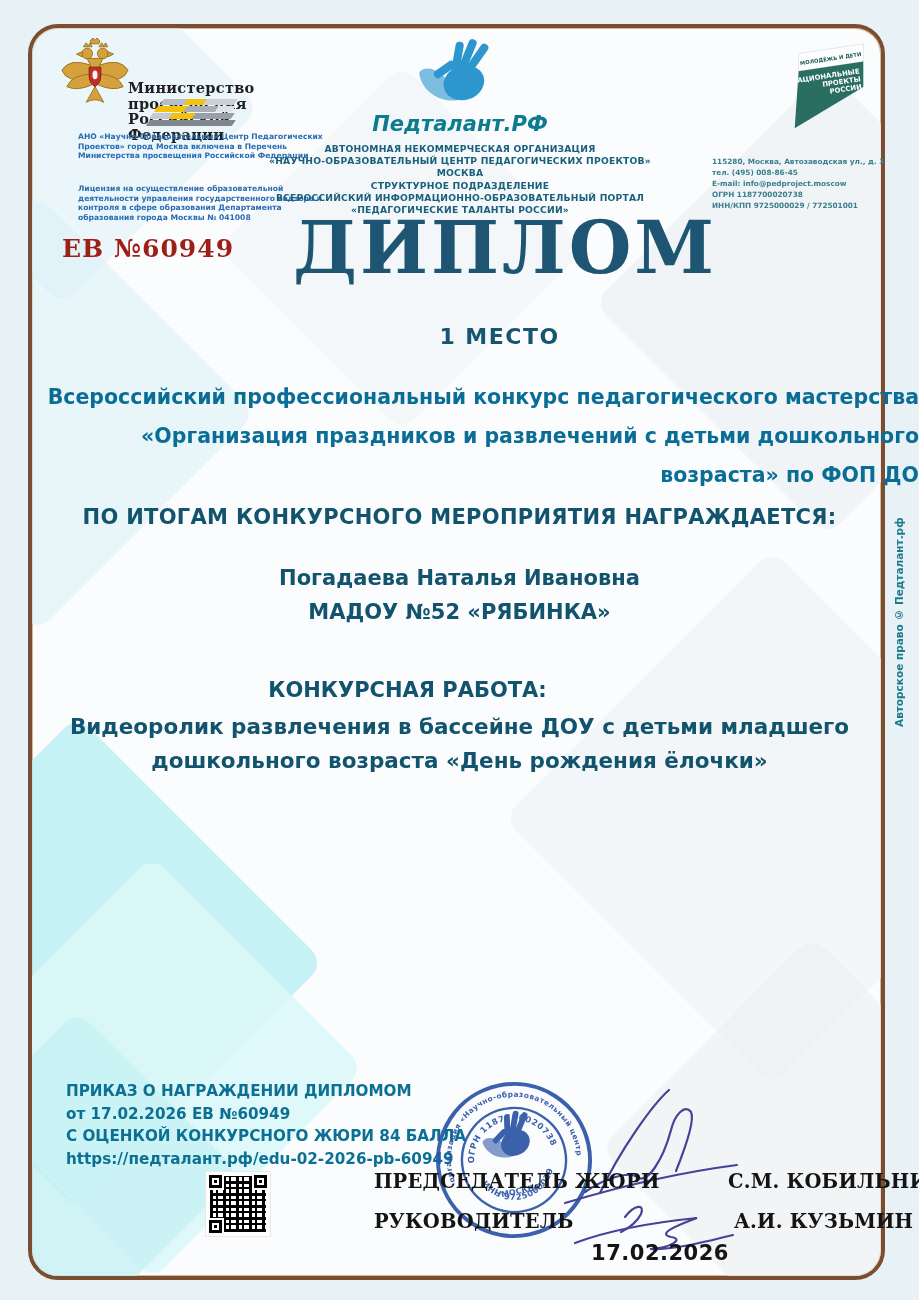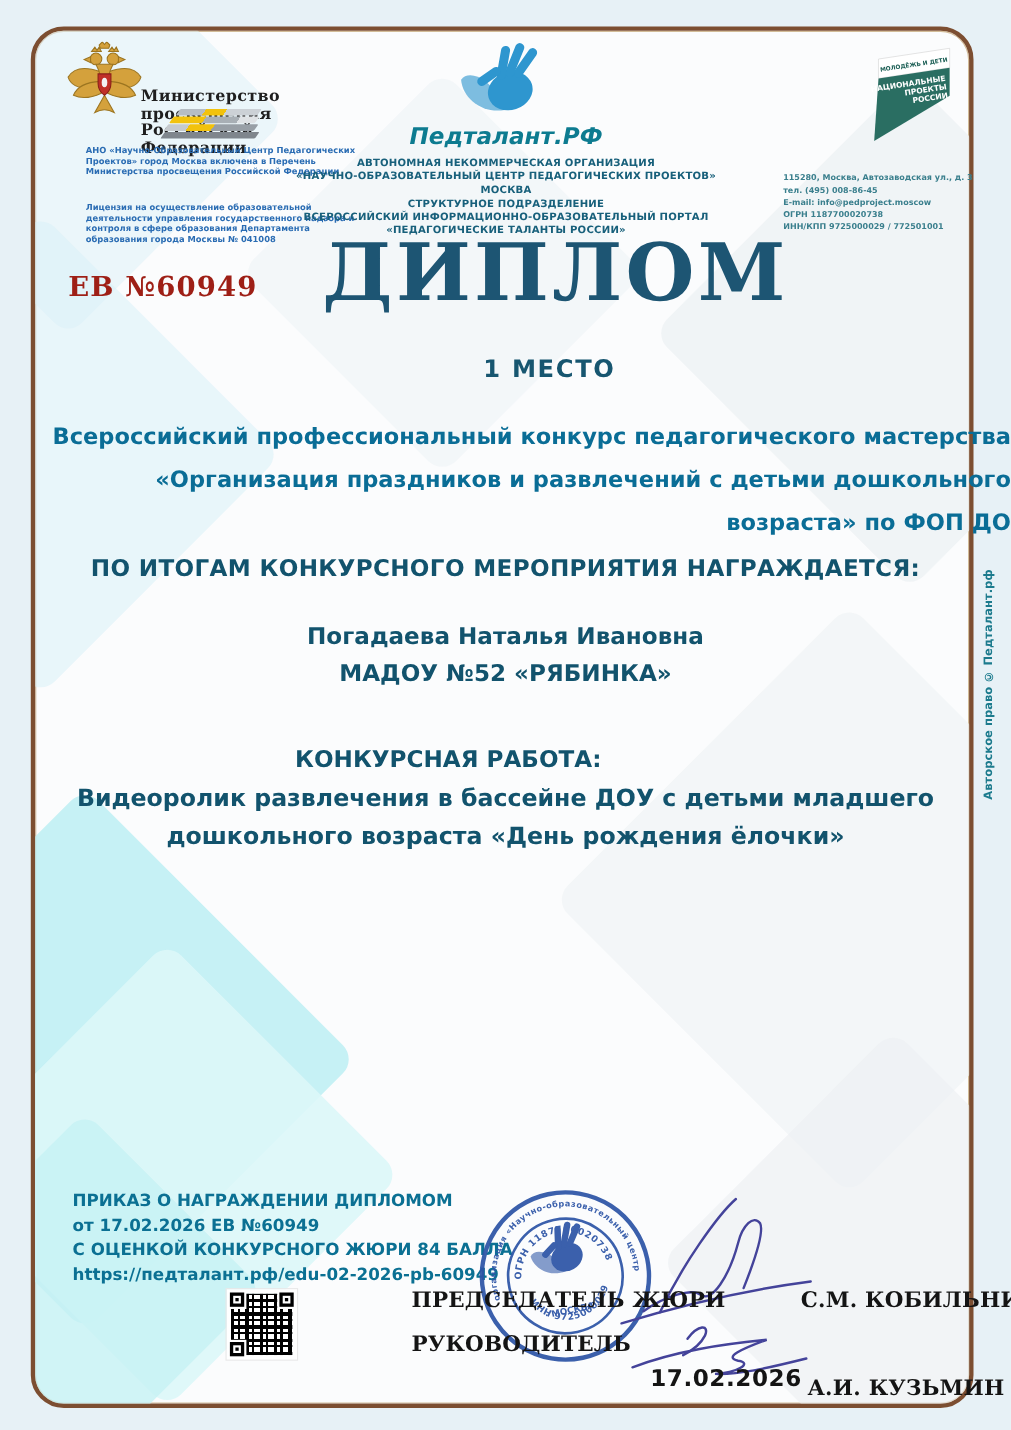--- a/index.html
+++ b/index.html
@@ -37,21 +37,21 @@
   .stripes div{height:5.5px;margin-bottom:1.6px;transform:skewX(-35deg);border-radius:1px;}
   .st1{width:74px;margin-left:14px;background:linear-gradient(90deg,#b6bdc3 0 32%,#f2c20d 32% 58%,#ccd1d6 58% 100%);}
   .st2{width:78px;margin-left:8px;background:linear-gradient(90deg,#f2c20d 0 38%,#a8afb5 38% 78%,#dfe2e5 78% 100%);}
   .st3{width:82px;margin-left:3px;background:linear-gradient(90deg,#c5cace 0 24%,#f2c20d 24% 52%,#989fa6 52% 100%);}
   .st4{width:86px;margin-left:0;background:#7f868d;}
   .small-blue{left:78px;width:245px;font-size:7.6px;font-weight:bold;
     color:#2a6cb3;line-height:9.7px;}
   .p-listing{top:132px;}
   .p-license{top:184px;}
   .cert-no{left:62px;top:234px;font-family:"DejaVu Serif","Liberation Serif",serif;
-    font-weight:bold;font-size:25px;color:#9e1f16;letter-spacing:1px;margin-top:12px;}
+    font-weight:bold;font-size:25px;color:#9e1f16;letter-spacing:1px;}
 
   
   .brand-logo{left:414px;top:36px;}
   .brand-name{left:300px;top:112px;width:320px;text-align:center;
     font-size:21px;font-weight:bold;font-style:italic;color:#0d7b90;}
   .org-lines{left:230px;top:143px;width:460px;text-align:center;
     font-size:9.2px;font-weight:bold;color:#18607b;line-height:12.2px;letter-spacing:.2px;}
 
   
   .natproj{left:783px;top:38px;}
@@ -87,21 +87,21 @@
       border:4px solid #fff;outline:1px solid #e8e8e8;}
   .qr .f{position:absolute;width:13px;height:13px;border:3px solid #000;background:#fff;box-sizing:border-box;box-shadow:0 0 0 2px #fff;}
   .qr .f::after{content:"";position:absolute;inset:2px;background:#000;}
   .f-tl{left:-1px;top:-1px;} .f-tr{right:-1px;top:-1px;} .f-bl{left:-1px;bottom:-1px;}
 
   .sig-label{font-family:"DejaVu Serif","Liberation Serif",serif;font-weight:bold;
     font-size:19.5px;color:#141414;letter-spacing:.2px;}
   .chair-label{left:374px;top:1170px;}
   .chair-name{left:728px;top:1170px;}
   .head-label{left:374px;top:1210px;}
-  .head-name{left:734px;top:1210px;margin-top:40px;}
+  .head-name{left:734px;top:1210px;}
   .date{left:560px;top:1241px;width:200px;text-align:center;
     font-size:21px;font-weight:bold;color:#141414;letter-spacing:.5px;}
 
   .stamp{left:430px;top:1076px;opacity:.93;}
   .sigs{left:545px;top:1078px;}
 </style>
 </head>
 <body>
 
 <div class="frame">

